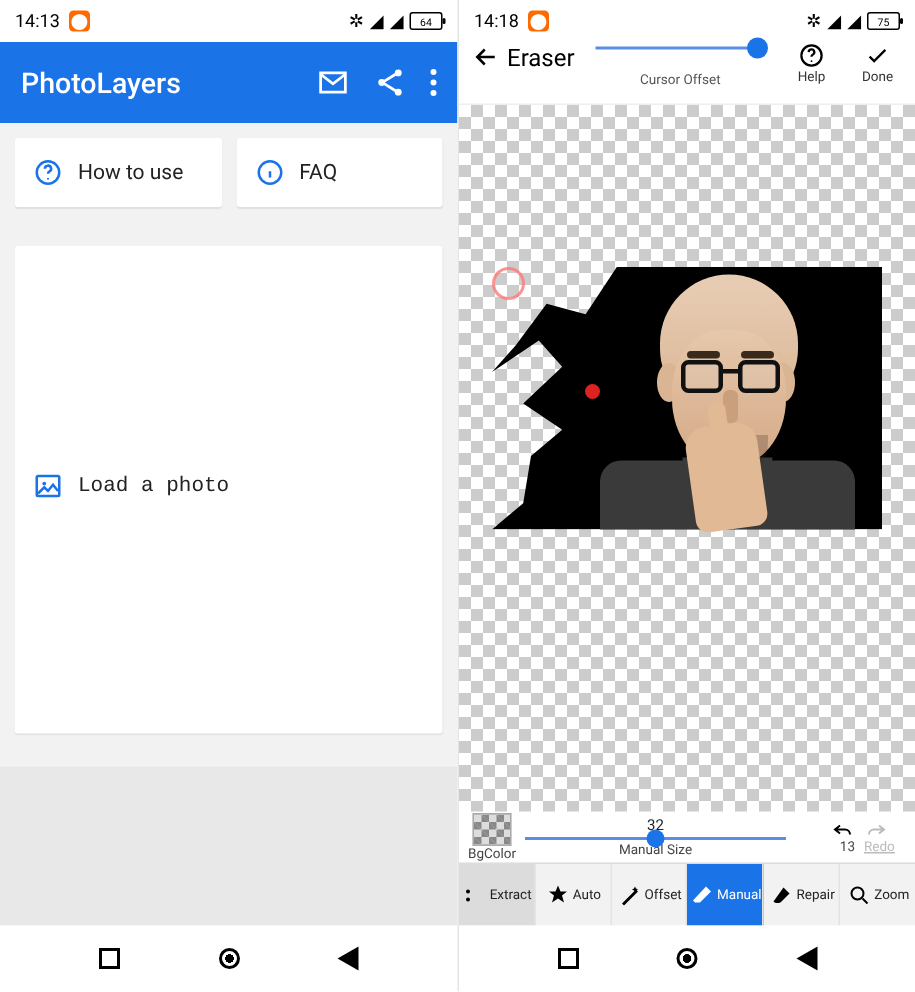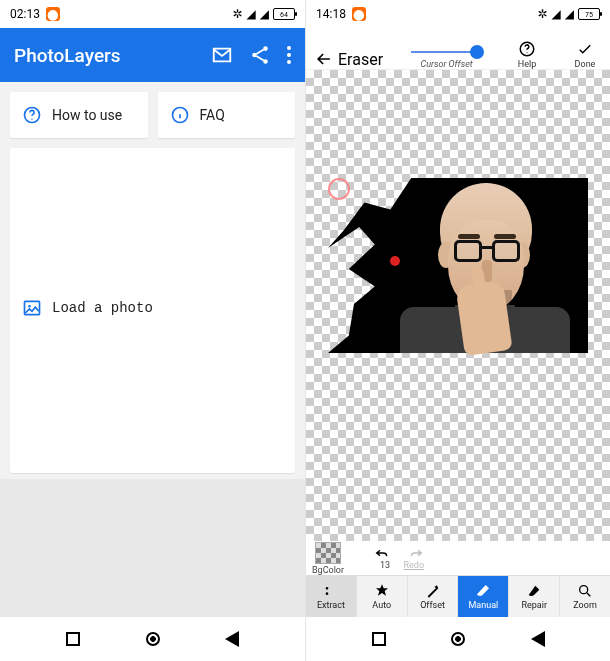--- a/index.html
+++ b/index.html
@@ -18,39 +18,39 @@
   .battery::after { content: ""; position: absolute; right: -3px; top: 3px; width: 2px; height: 4px; background: #000; border-radius: 1px; }
 
   
   .appbar { height: 54px; background: #1b73e8; color: #fff; display: flex; align-items: center; padding: 0 14px; justify-content: space-between; }
   .appbar-title { font-size: 19px; font-weight: 500; }
   .appbar-icons { display: flex; align-items: center; gap: 16px; }
   .appbar-icons svg { width: 22px; height: 22px; fill: #fff; display: block; }
   .kebab { display: flex; flex-direction: column; gap: 3px; align-items: center; }
   .kebab span { width: 4px; height: 4px; border-radius: 50%; background: #fff; }
 
-  .a-body { background: #f2f2f2; height: calc(661px - 28px - 54px - 44px); padding: 10px 10px 6px; display: flex; flex-direction: column; }
+  .a-body { background: #f2f2f2; height: calc(661px - 28px - 54px - 44px); padding: 10px 10px 6px; display: flex; flex-direction: column; gap: 16px; }
   .row2 { display: flex; gap: 10px; }
   .card { background: #fff; border-radius: 2px; box-shadow: 0 1px 1px rgba(0,0,0,0.08); display: flex; align-items: center; gap: 10px; padding: 12px 12px; }
   .card.small { flex: 1; height: 46px; }
   .card svg { width: 20px; height: 20px; stroke: #1b73e8; fill: none; stroke-width: 2; }
   .card-text { font-size: 14px; color: #222; }
   .card.big { height: 325px; margin-top: 10px; align-items: flex-start; padding-top: 150px; }
   .big-inner { display: flex; align-items: center; gap: 10px; font-family: Liberation Mono, monospace; }
   .a-footerpad { flex: 1; background: #e8e8e8; margin: 6px -10px -6px -10px; }
 
   
-  .b-top { height: 42px; display: flex; align-items: flex-end; gap: 24px; padding: 0 8px; border-bottom: 1px solid #eee; }
+  .b-top { height: 42px; display: flex; align-items: flex-start; gap: 10px; padding: 0 8px; border-bottom: 1px solid #eee; }
   .b-top .back { display: flex; align-items: center; gap: 4px; }
   .b-top .back svg { width: 20px; height: 20px; stroke: #000; fill: none; stroke-width: 2; }
   .b-top .title { font-size: 16px; color: #000; }
   .cursor-offset { flex: 1; display: flex; flex-direction: column; align-items: center; margin: 0 4px; }
   .co-track { width: 100%; height: 2px; background: #5b8de8; position: relative; margin-top: 3px; }
   .co-thumb { width: 14px; height: 14px; background: #1b73e8; border-radius: 50%; position: absolute; right: -2px; top: -6px; }
-  .co-label { font-size: 9px; color: #555; margin-top: 6px; font-style: italic; }
+  .co-label { font-size: 9px; color: #555; margin-top: 16px; }
   .top-btn { width: 34px; display: flex; flex-direction: column; align-items: center; gap: 1px; font-size: 9px; color: #333; }
   .top-btn svg { width: 18px; height: 18px; stroke: #000; fill: none; stroke-width: 2; }
 
   .canvas { height: calc(661px - 28px - 42px - 34px - 42px - 44px); position: relative; overflow: hidden;
     background-image:
       linear-gradient(45deg,#ccc 25%,transparent 25%,transparent 75%,#ccc 75%),
       linear-gradient(45deg,#ccc 25%,transparent 25%,transparent 75%,#ccc 75%);
     background-size: 16px 16px;
     background-position: 0 0, 8px 8px;
     background-color: #fff;
@@ -84,46 +84,46 @@
   .bgcolor-sw { width: 26px; height: 22px;
     background-image: linear-gradient(45deg,#888 25%,transparent 25%,transparent 75%,#888 75%),linear-gradient(45deg,#888 25%,transparent 25%,transparent 75%,#888 75%);
     background-size: 10px 10px; background-position: 0 0,5px 5px; background-color: #ddd; border: 1px solid #aaa; }
   .sizebox { flex: 1; display: flex; flex-direction: column; align-items: center; }
   .sizebox .track { width: 100%; height: 2px; background: #5b8de8; position: relative; }
   .sizebox .thumb { width: 12px; height: 12px; background: #1b73e8; border-radius: 50%; position: absolute; left: 50%; top: -5px; transform: translateX(-50%); }
   .sizebox .lbl { margin-top: 2px; }
   .sizebox .val { font-size: 10px; color: #222; margin-bottom: 2px; }
   .undo-box { width: 40px; display: flex; flex-direction: column; align-items: flex-end; }
   .undo-box svg { width: 16px; height: 14px; stroke: #000; fill: none; stroke-width: 2; }
-  .redo-box { width: 28px; display: flex; flex-direction: column; align-items: flex-end; color: #bbb; text-decoration: underline; }
+  .redo-box { width: 28px; display: flex; flex-direction: column; align-items: flex-start; color: #bbb; text-decoration: underline; }
   .redo-box svg { width: 16px; height: 14px; stroke: #bbb; fill: none; stroke-width: 2; }
 
   .tabbar { height: 42px; display: flex; background: #f2f2f2; border-top: 1px solid #ddd; }
-  .tab { flex: 1; display: flex; flex-direction: column; align-items: center; justify-content: center; font-size: 9px; color: #222; gap: 1px; border-right: 1px solid #e2e2e2; }
+  .tab { flex: 1; display: flex; align-items: center; justify-content: center; font-size: 9px; color: #222; gap: 1px; border-right: 1px solid #e2e2e2; }
   .tab:last-child { border-right: none; }
   .tab svg { width: 18px; height: 16px; fill: #000; }
   .tab.active { background: #1b73e8; color: #fff; }
   .tab.active svg { fill: #fff; }
   .tab.secondary { background: #dcdcdc; }
 
   
   .navbar { position: absolute; bottom: 0; left: 0; right: 0; height: 44px; background: #fff; display: flex; align-items: center; justify-content: space-evenly; }
   .nav-sq { width: 14px; height: 14px; border: 2px solid #000; }
   .nav-ci { width: 14px; height: 14px; border: 2px solid #000; border-radius: 50%; background: radial-gradient(circle,#000 40%,transparent 42%); }
   .nav-tr { width: 0; height: 0; border-top: 8px solid transparent; border-bottom: 8px solid transparent; border-right: 14px solid #000; }
 </style>
 </head>
 <body>
 
 <div class="wrap">
 
   <div class="phone">
     <div class="statusbar">
       <div class="left">
-        <span>02:13</span>
+        <span>14:13</span>
         <span class="sb-app">⬤</span>
       </div>
       <div class="right">
         <span class="sb-icon">✲</span>
         <span class="sb-icon">◢</span>
         <span class="sb-icon">◢</span>
         <span class="battery">
             <span>64</span>
           </span>
       </div>
@@ -262,20 +262,27 @@
       </div>
       <div class="cursor-ring"></div>
       <div class="cursor-dot"></div>
     </div>
 
     <div class="b-sizebar">
       <div style="display:flex;flex-direction:column;align-items:center;gap:1px">
         <div class="bgcolor-sw"></div>
         <span>BgColor</span>
       </div>
+      <div class="sizebox">
+        <div class="val">32</div>
+        <div class="track">
+            <div class="thumb"></div>
+          </div>
+        <div class="lbl">Manual Size</div>
+      </div>
       <div class="undo-box">
         <svg viewBox="0 0 24 14">
             <path d="M9 3L4 7l5 4M4 7h10a5 5 0 0 1 5 5"></path>
           </svg>
         <span>13</span>
       </div>
       <div class="redo-box">
         <svg viewBox="0 0 24 14">
             <path d="M15 3l5 4-5 4M20 7H10a5 5 0 0 0-5 5"></path>
           </svg>

